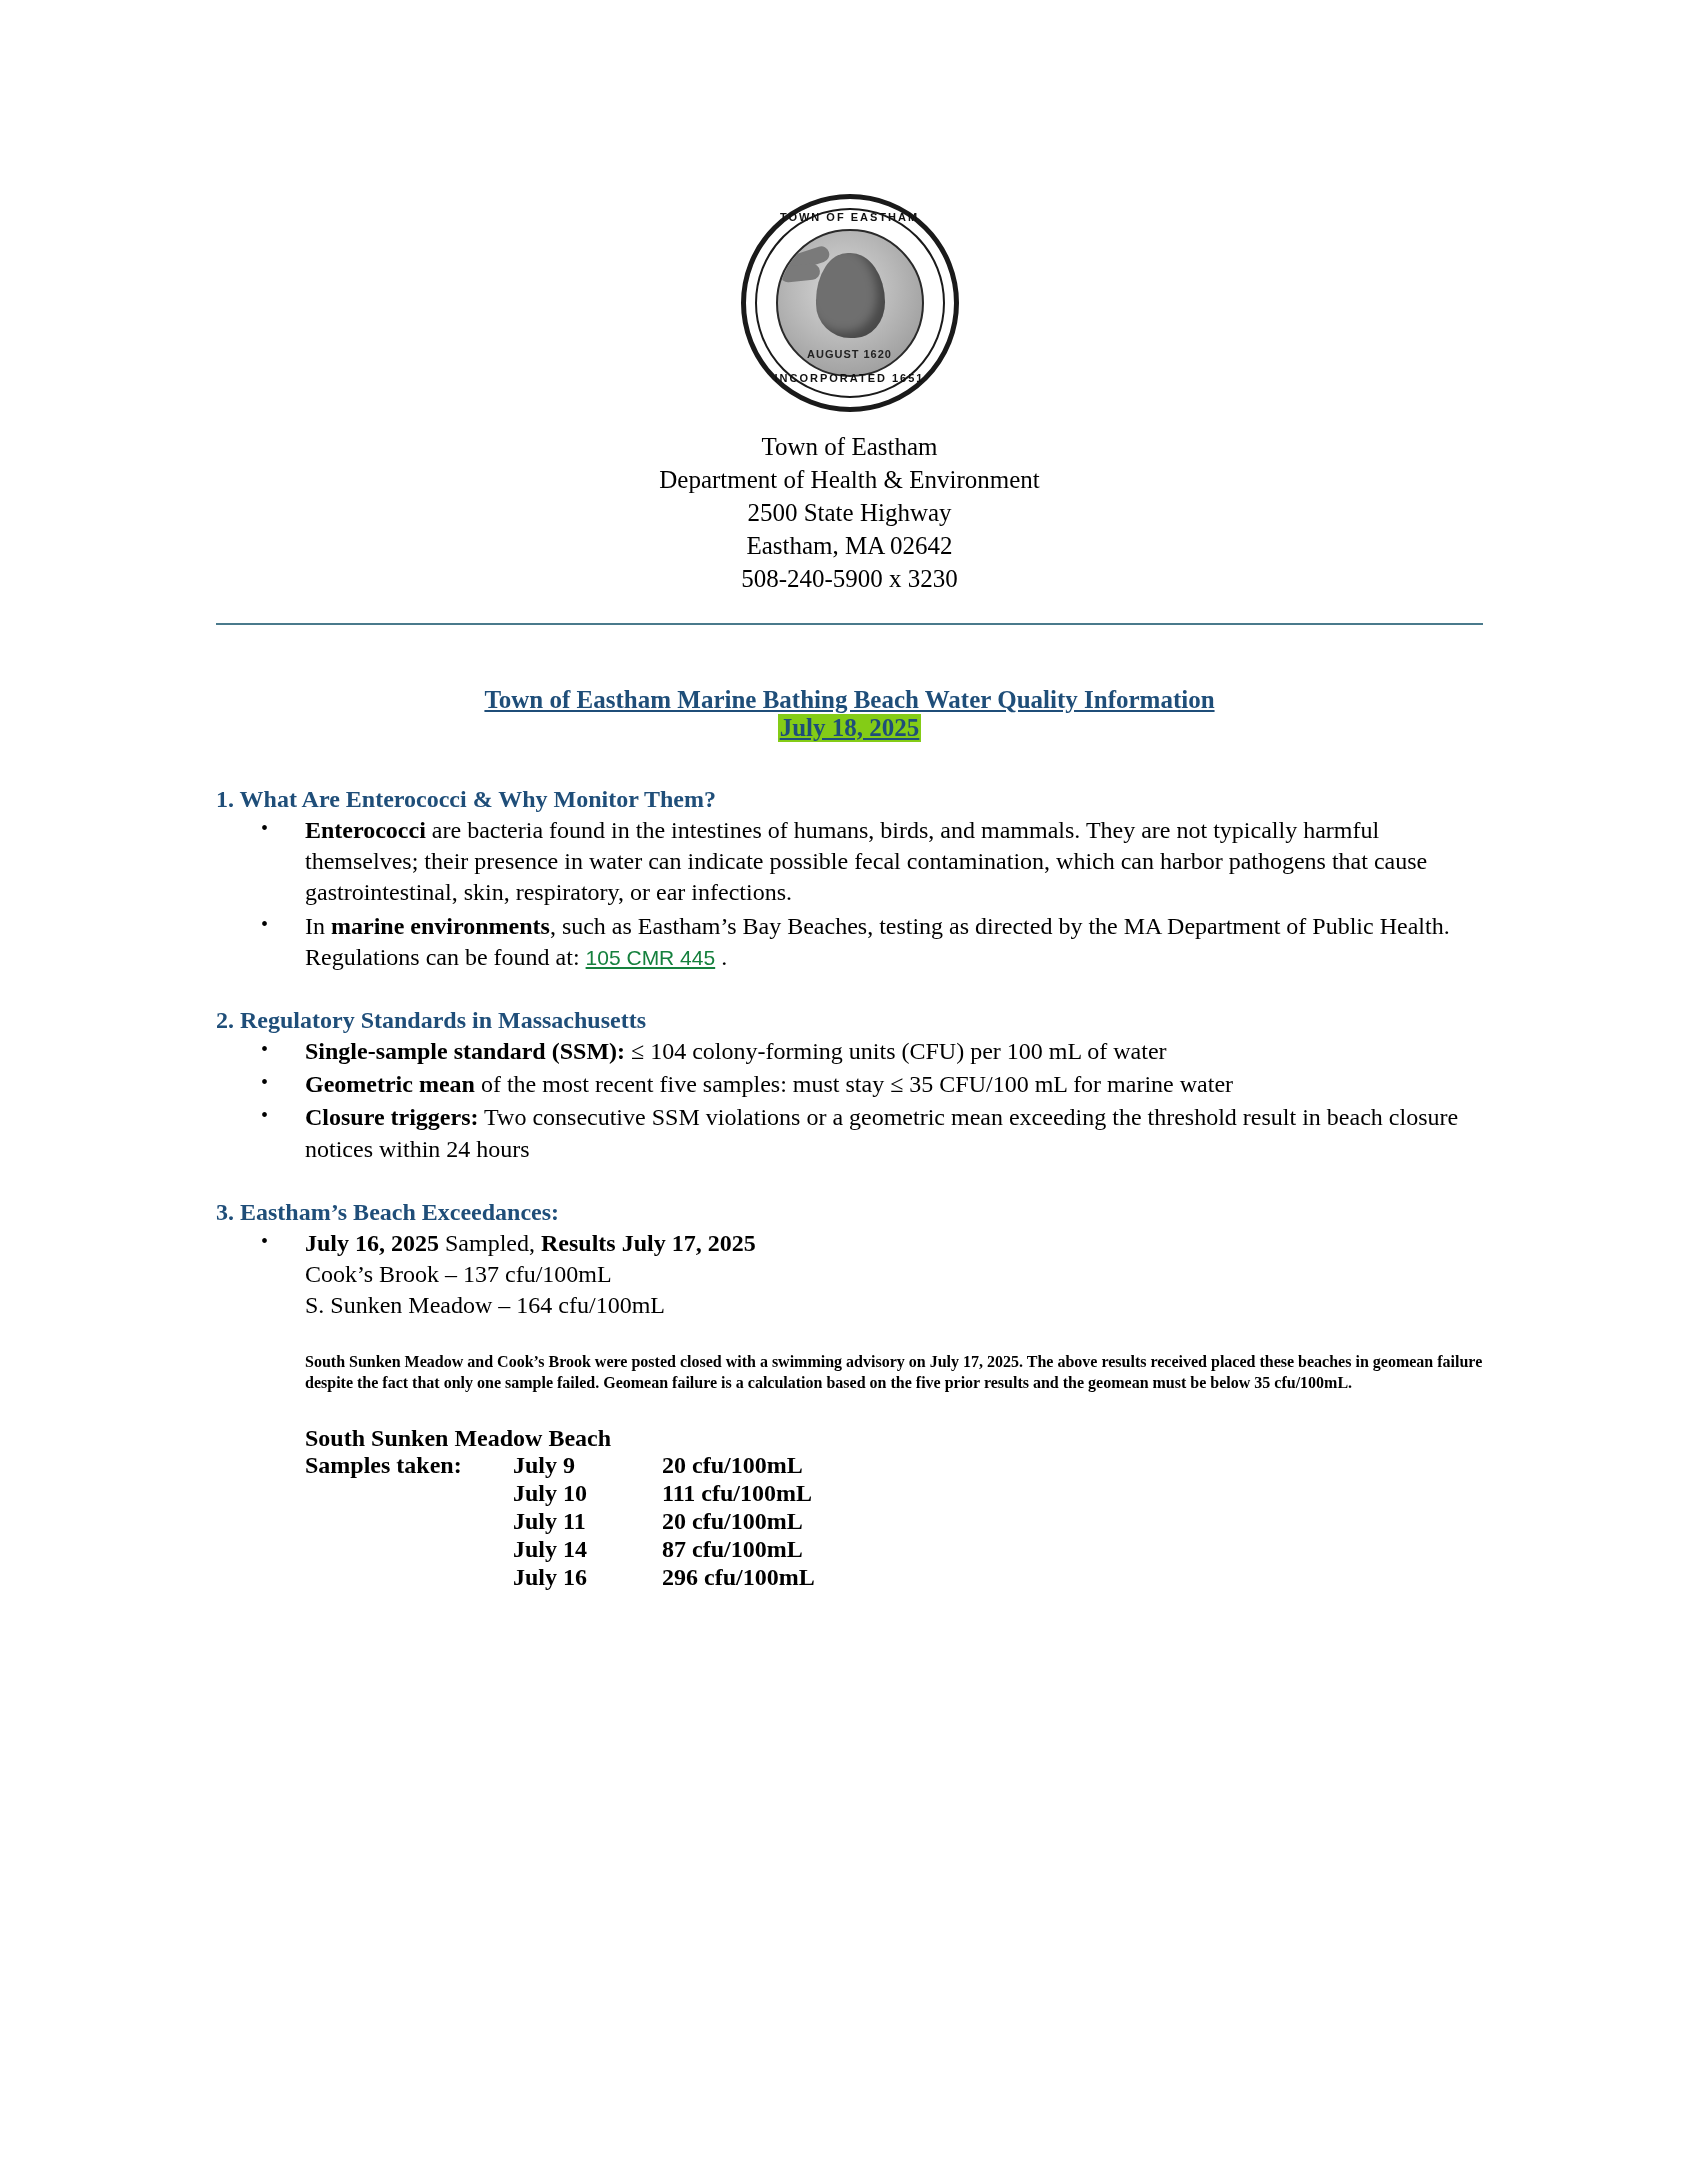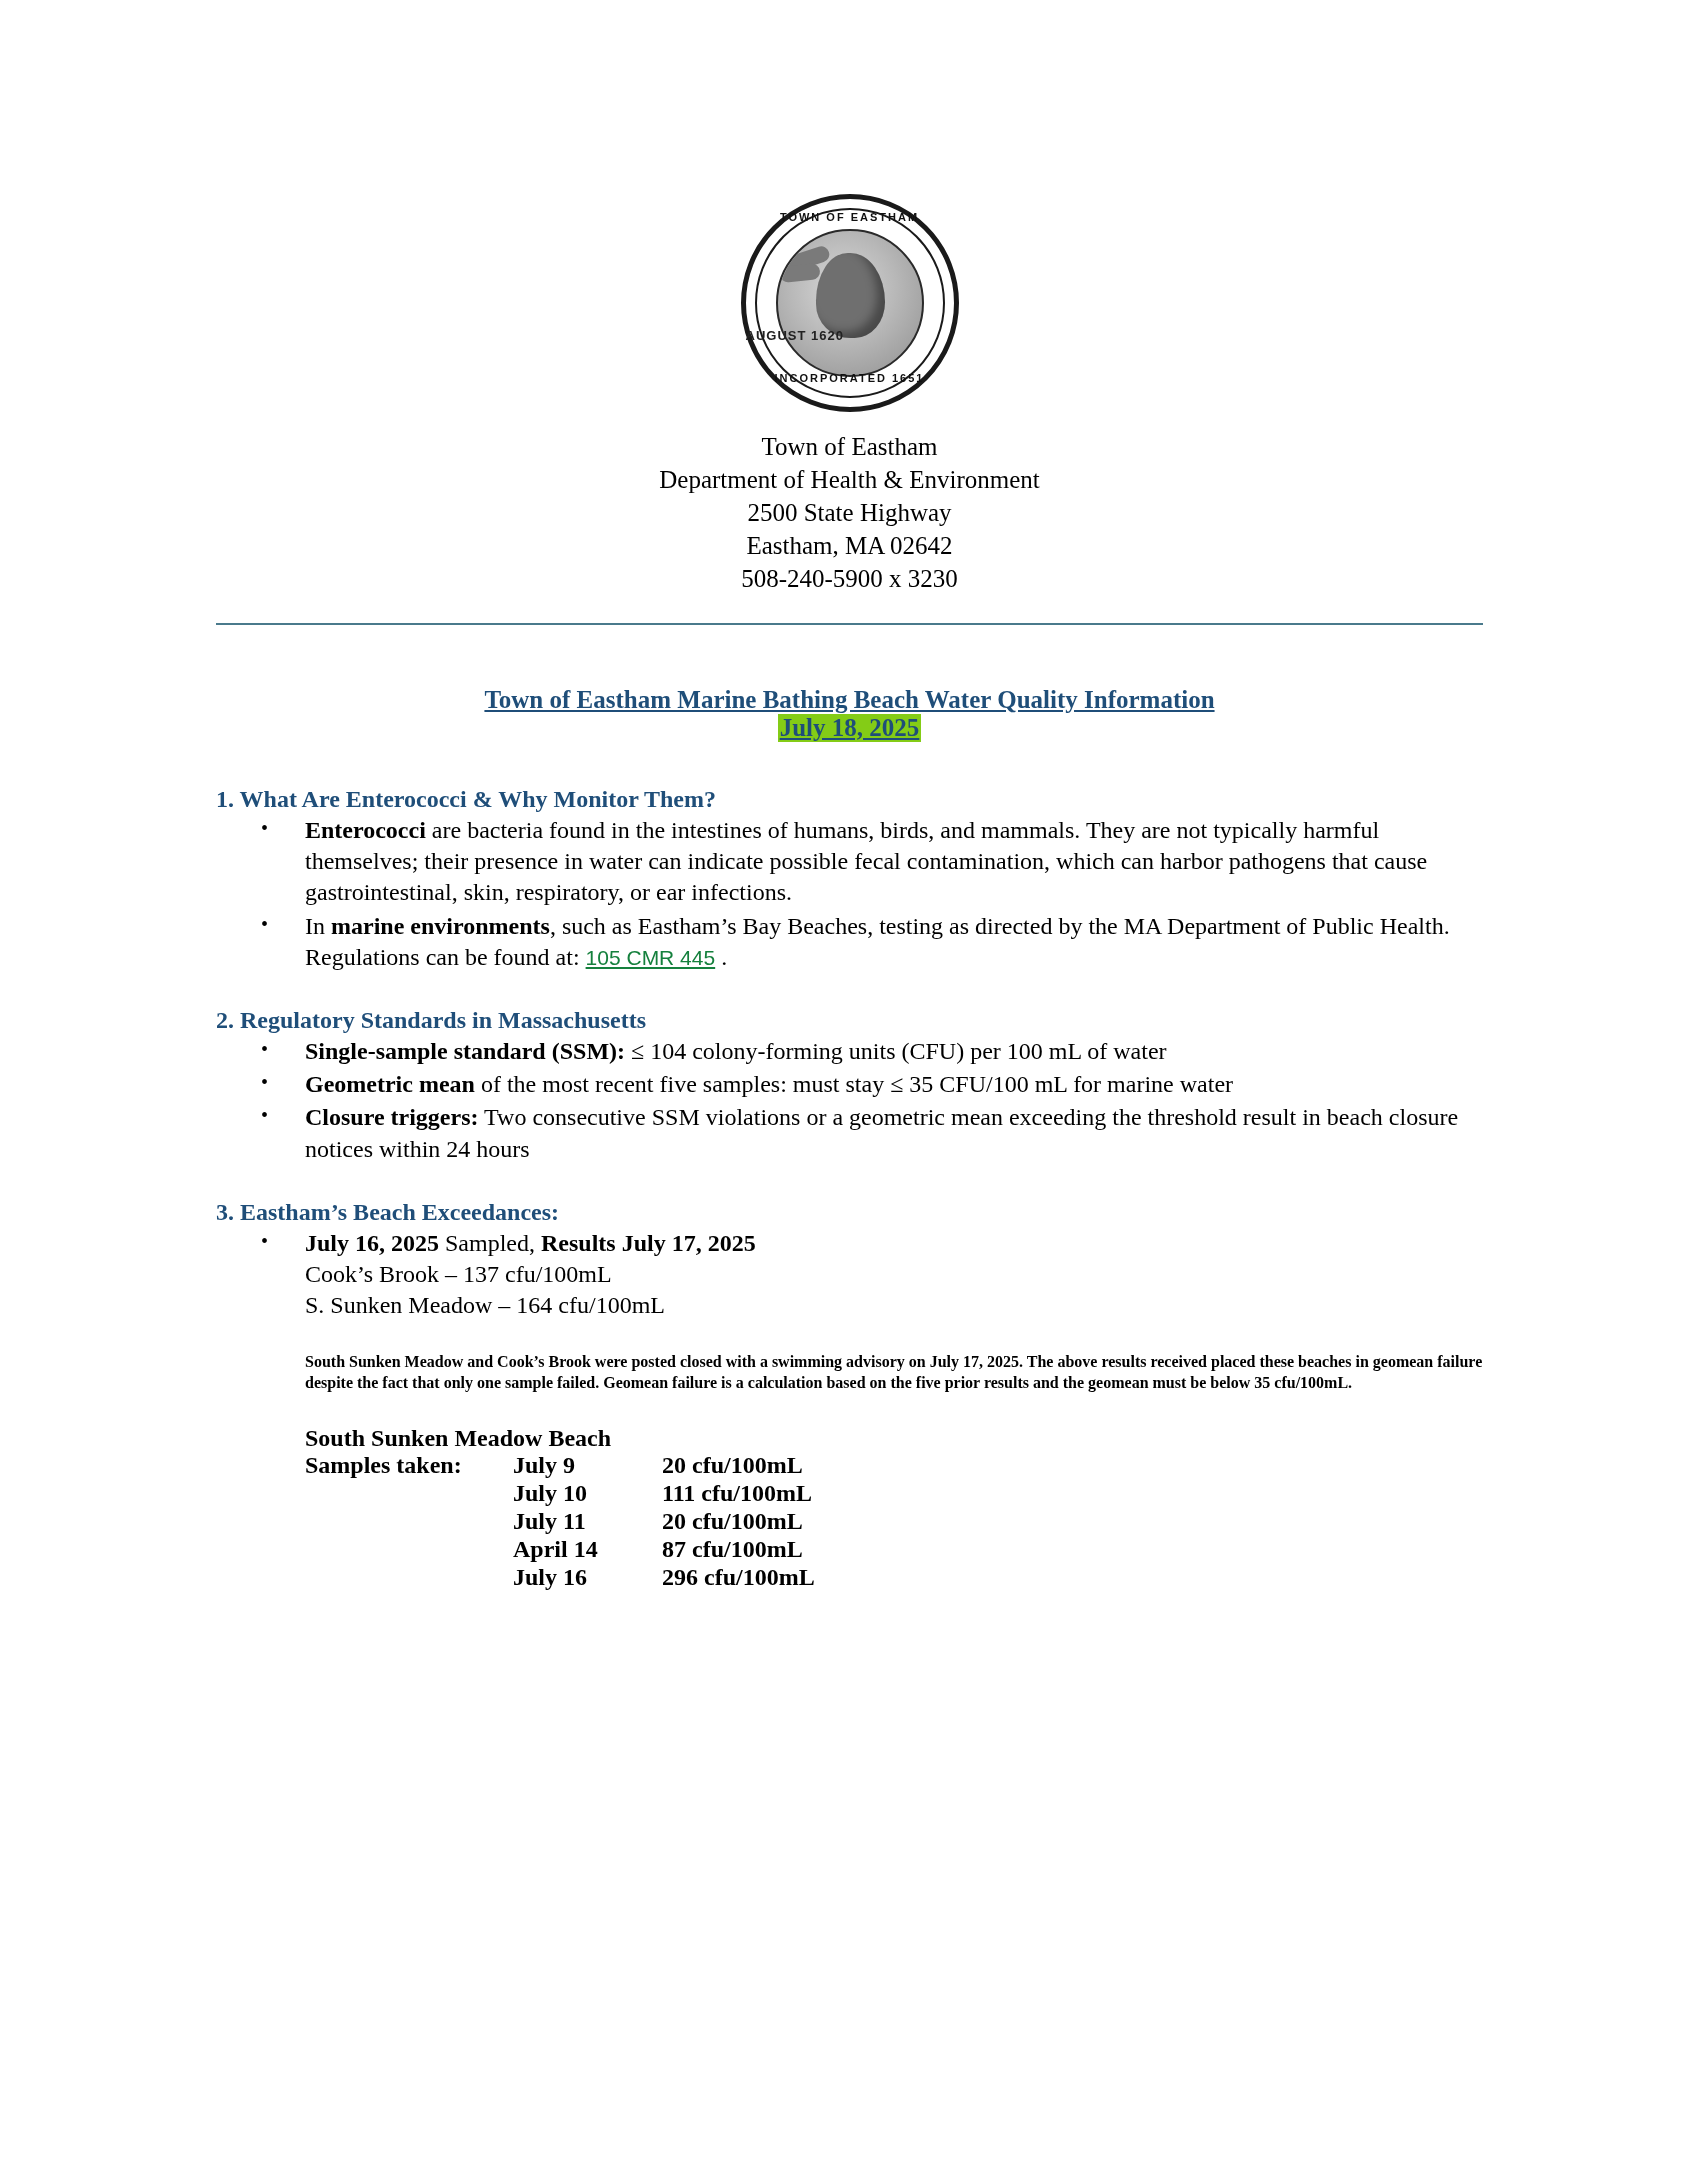--- a/index.html
+++ b/index.html
@@ -80,25 +80,25 @@
     font-family: "Liberation Sans", sans-serif;
     font-weight: bold;
     letter-spacing: 2px;
     color: #111;
     font-size: 11px;
   }
   .seal-text-top { top: 12px; }
   .seal-text-bot { bottom: 23px; }
   .seal-text-mid {
     position: absolute;
-    bottom: 64px;
+    bottom: 47px;
     width: 100%;
-    text-align: left;
+    text-align: center;
     font-family: "Liberation Sans", sans-serif;
-    font-size: 13px;
+    font-size: 11px;
     font-weight: bold;
     color: #222;
     letter-spacing: 1px;
   }
 
   
   .address {
     text-align: center;
     font-size: 25px;
     line-height: 1.32;
@@ -279,21 +279,21 @@
         <td class="c-date">July 10</td>
         <td class="c-val">111 cfu/100mL</td>
       </tr>
       <tr>
         <td class="c-label"></td>
         <td class="c-date">July 11</td>
         <td class="c-val">20 cfu/100mL</td>
       </tr>
       <tr>
         <td class="c-label"></td>
-        <td class="c-date">April 14</td>
+        <td class="c-date">July 14</td>
         <td class="c-val">87 cfu/100mL</td>
       </tr>
       <tr>
         <td class="c-label"></td>
         <td class="c-date">July 16</td>
         <td class="c-val">296 cfu/100mL</td>
       </tr>
     </tbody>
       </table>
   </div>

